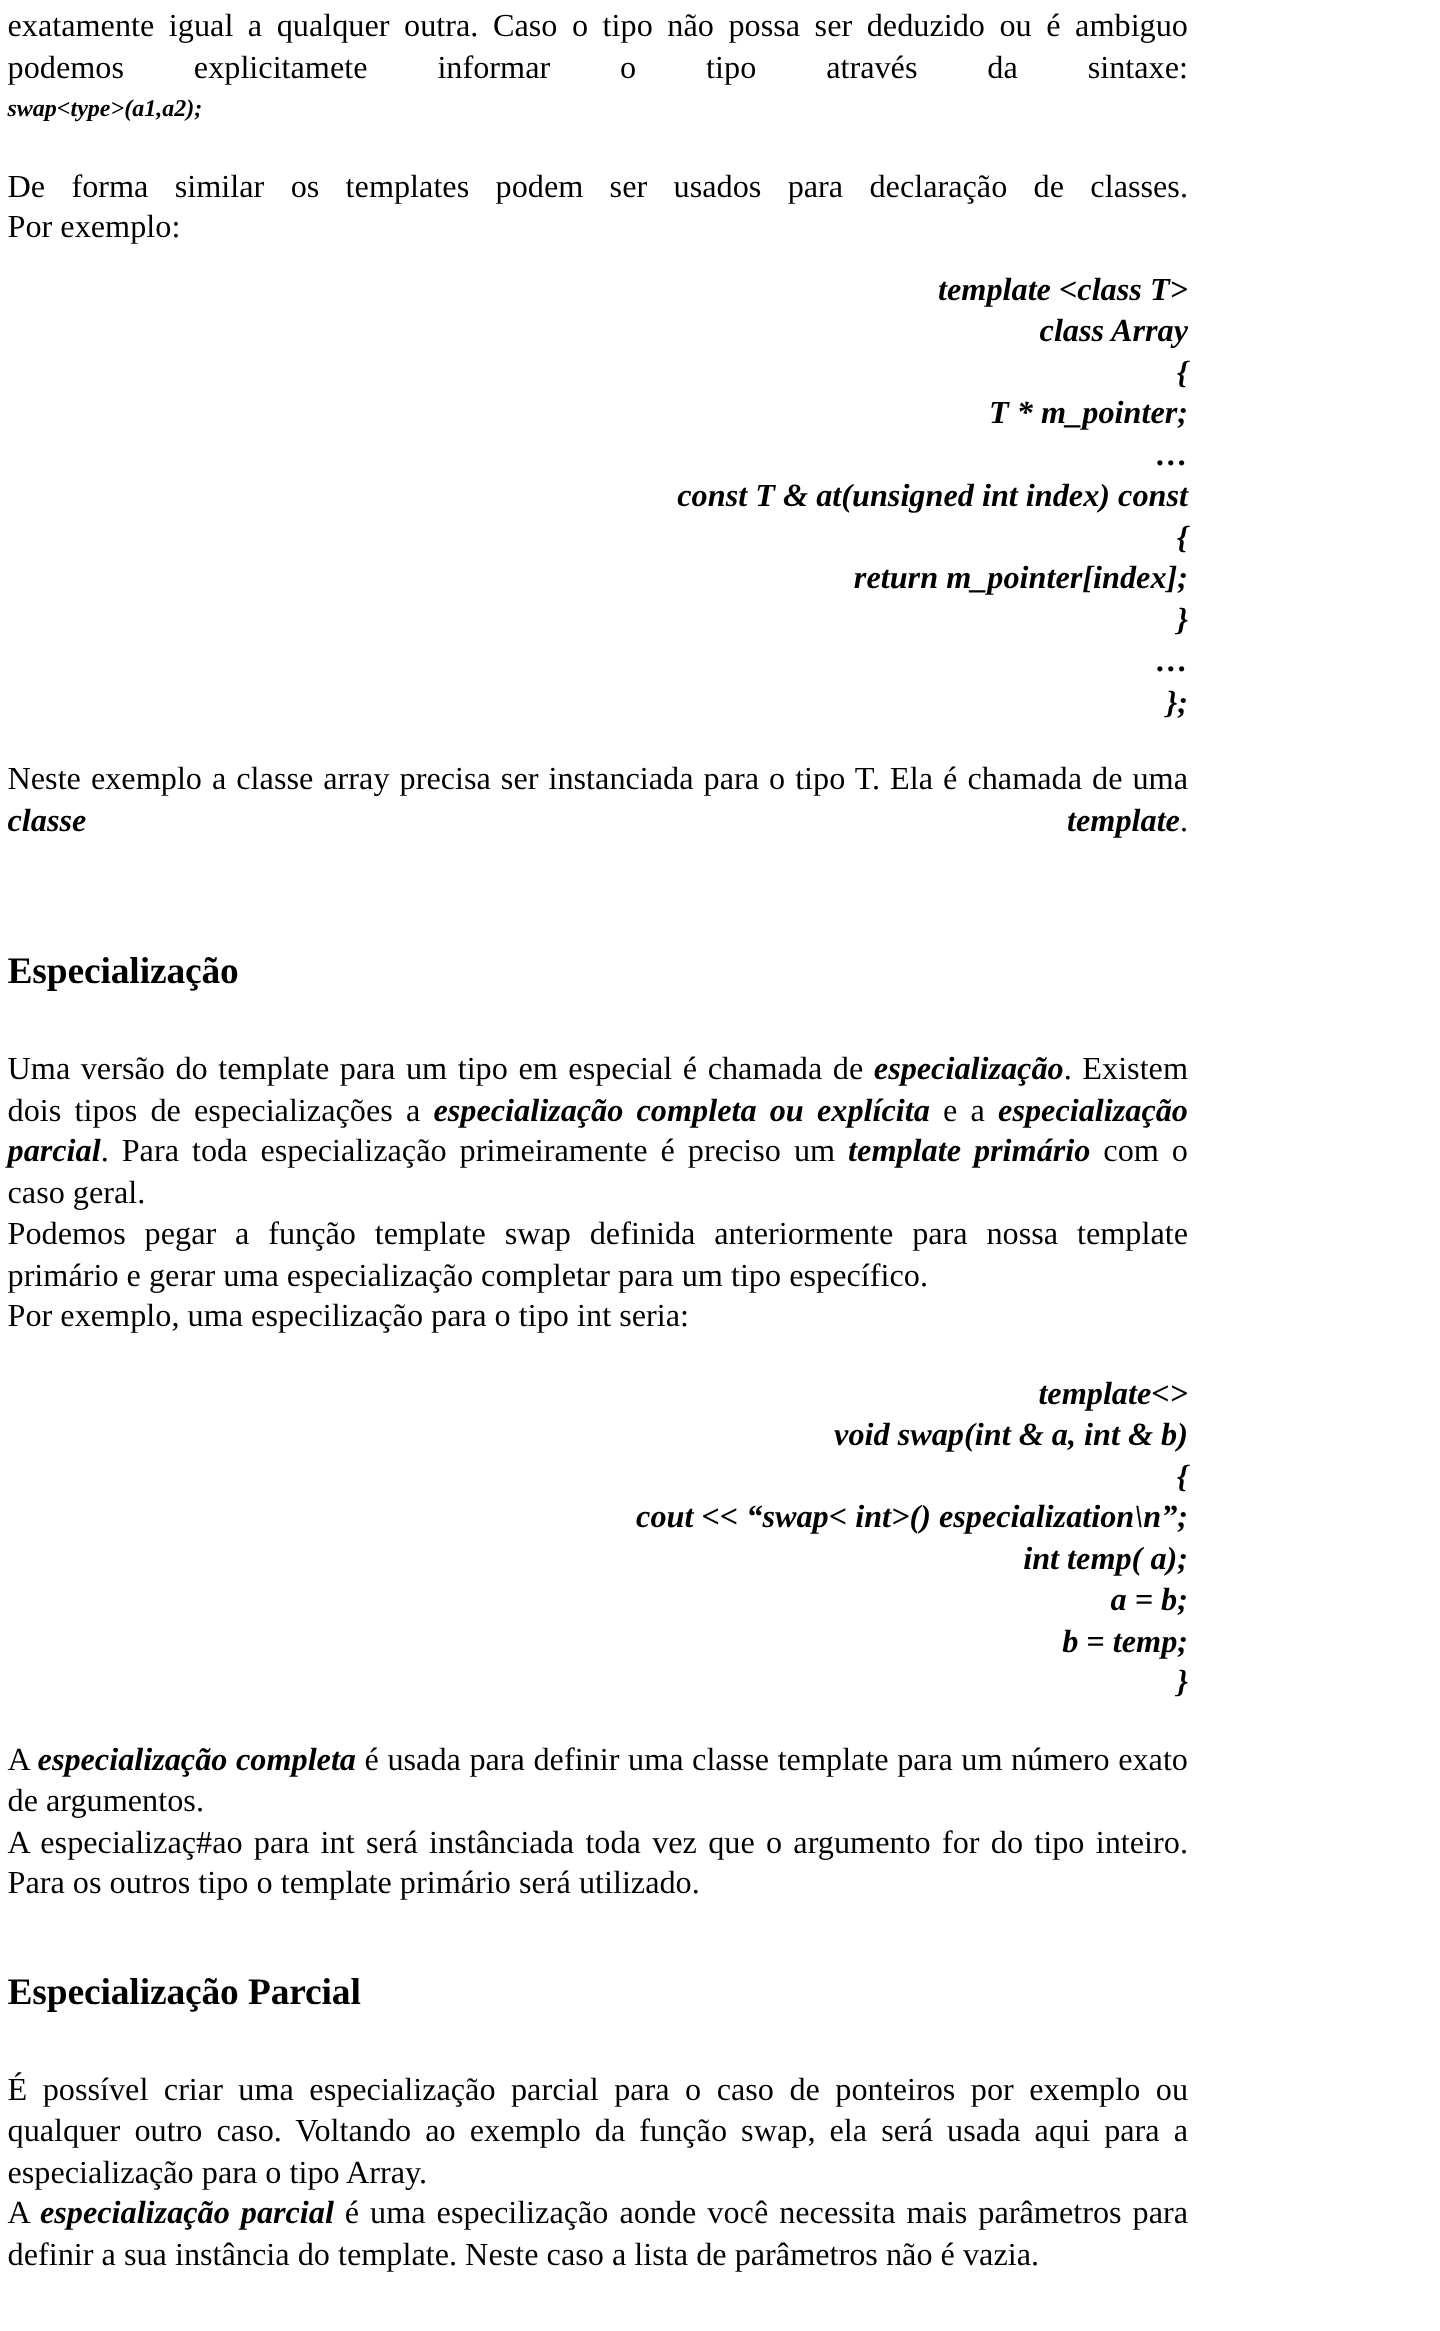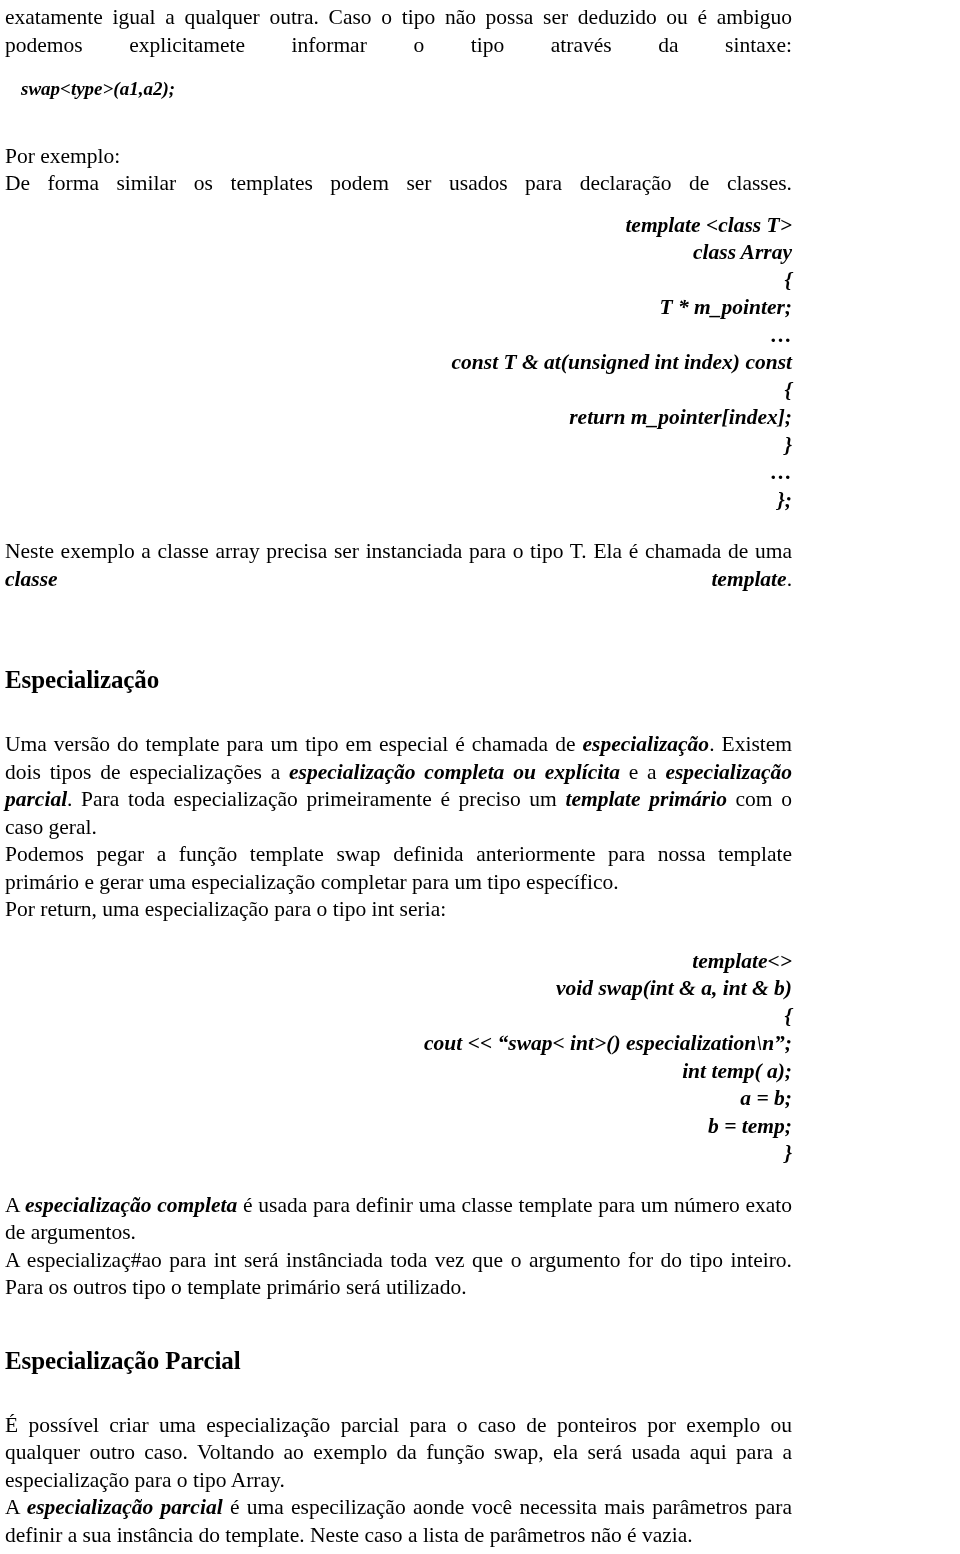--- a/index.html
+++ b/index.html
@@ -56,23 +56,23 @@
     font-weight: bold;
     font-style: italic;
     font-size: 21.5px;
     line-height: 27.5px;
     white-space: pre;
     text-align: right;
   }
   .codeline {
     font-weight: bold;
     font-style: italic;
-    font-size: 19px;
+    font-size: 16px;
     line-height: 27.5px;
-    margin: 16px;
+    margin: 0;
     white-space: pre;
   }
 
   
   h2.heading {
     margin: 0;
     font-size: 25px;
     line-height: 30px;
     font-weight: bold;
     font-style: normal;
@@ -88,22 +88,22 @@
 
 <div class="page">
   <div class="content">
 
     <p class="para last-justified">exatamente igual a qualquer outra. Caso o tipo não possa ser deduzido ou é ambiguo podemos explicitamete informar o tipo através da sintaxe:</p>
 
     <div class="codeline">swap&lt;type&gt;(a1,a2);</div>
 
     <div class="sp-m"></div>
 
+    <p class="para last-justified">De forma similar os templates podem ser usados para declaração de classes.</p>
     <p class="para flush">Por exemplo:</p>
-    <p class="para last-justified">De forma similar os templates podem ser usados para declaração de classes.</p>
 
     <div class="sp-s"></div>
 
     <pre class="code">template &lt;class T&gt;
 class Array
 {
         T * m_pointer;
         …
         const T &amp; at(unsigned int index) const
         {
@@ -125,21 +125,21 @@
     <div class="sp-xxl"></div>
 
     <h2 class="heading">Especialização</h2>
 
     <div class="sp-xl"></div>
 
     <p class="para"><span>Uma versão do template para um tipo em especial é chamada de  </span><em class="bi">especialização</em><span>. Existem dois tipos de especializações a </span><em class="bi">especialização completa ou explícita</em><span> e a </span><em class="bi">especialização parcial</em><span>. Para toda especialização primeiramente é preciso um </span><em class="bi">template primário</em><span> com o caso geral.</span></p>
 
     <p class="para">Podemos pegar a função template swap definida anteriormente para nossa template primário e gerar uma especialização completar para um tipo específico.</p>
 
-    <p class="para flush">Por return, uma especialização para o tipo int seria:</p>
+    <p class="para flush">Por exemplo, uma especilização para o tipo int seria:</p>
 
     <div class="sp-m"></div>
 
     <pre class="code">template&lt;&gt;
 void swap(int &amp; a, int &amp; b)
 {
         cout &lt;&lt; “swap&lt; int&gt;() especialization\n”;
         int temp( a);
         a = b;
         b = temp;

